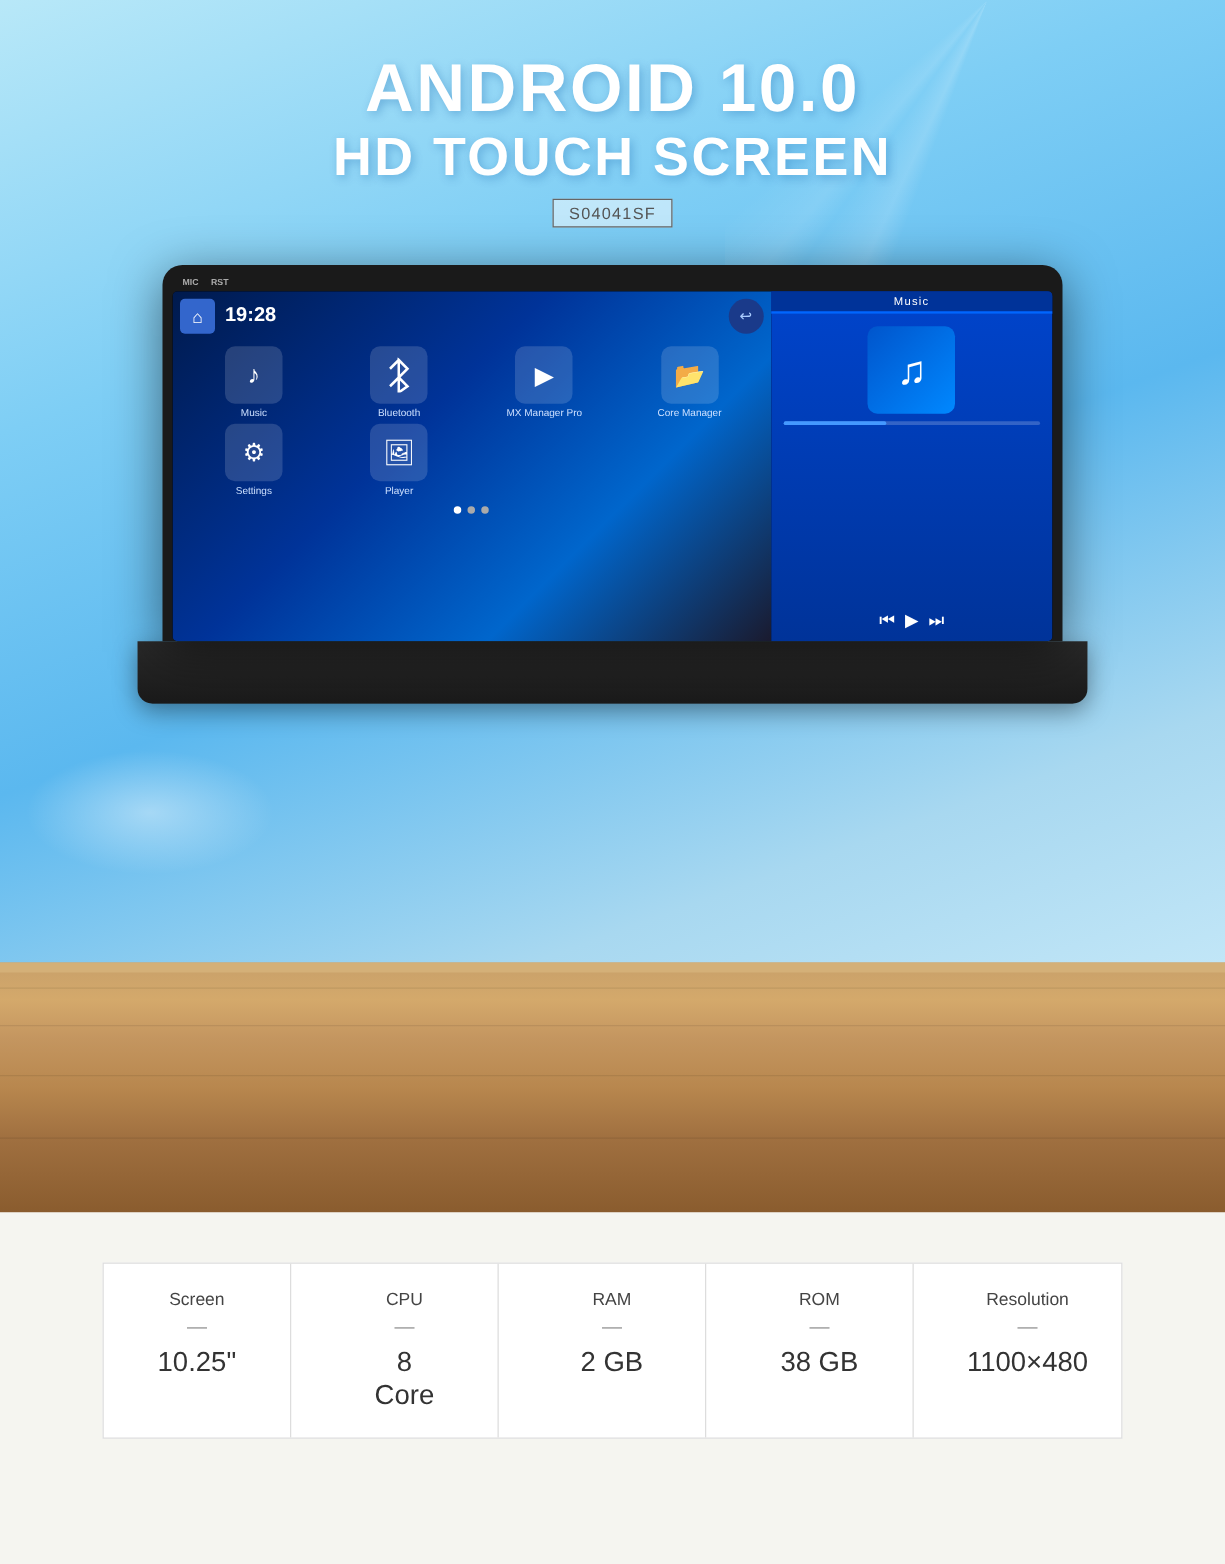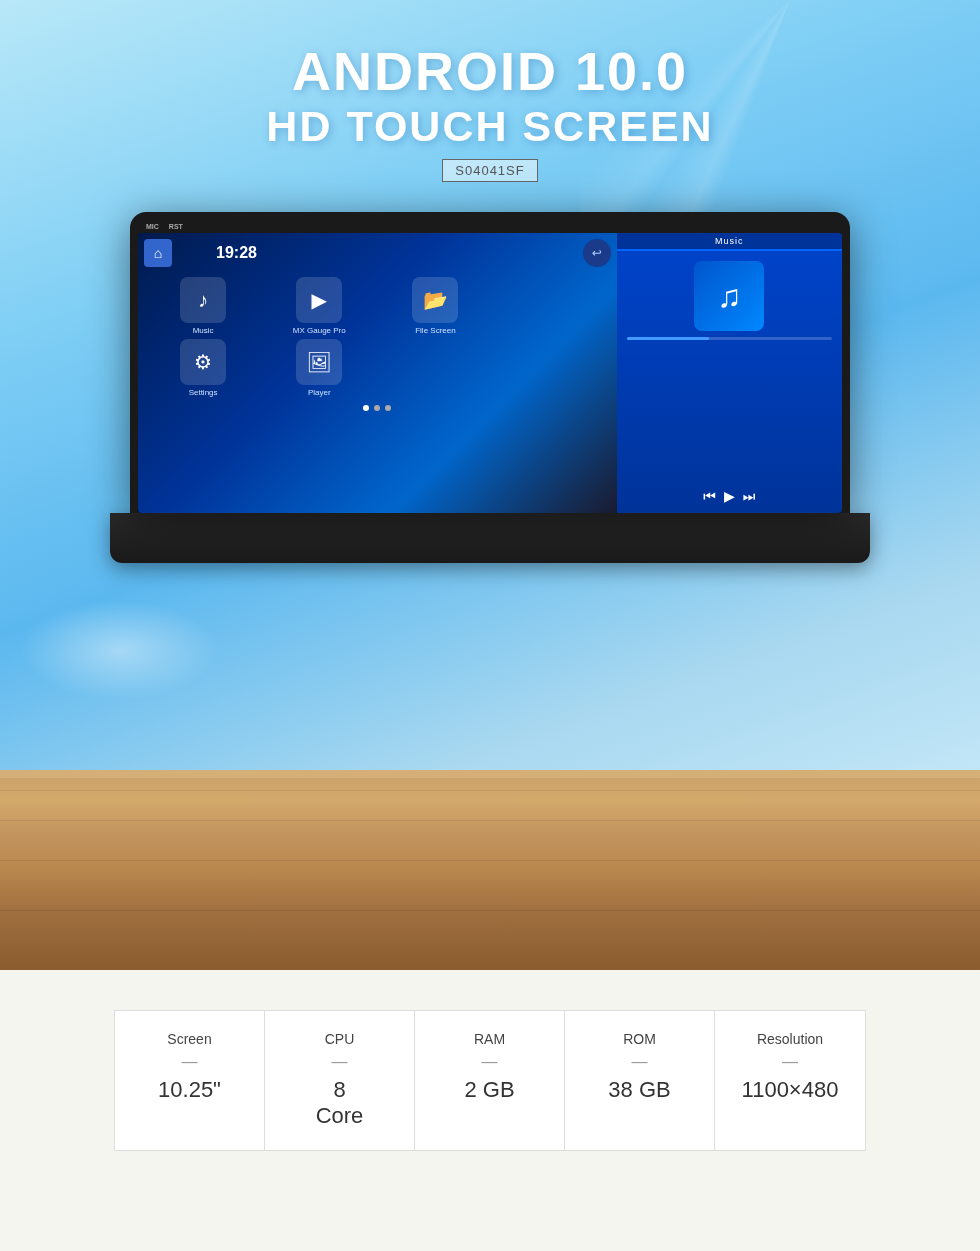--- a/index.html
+++ b/index.html
@@ -117,21 +117,20 @@
       display: flex;
       align-items: center;
       justify-content: center;
       color: white;
       font-size: 14px;
     }
     .time-display {
       font-size: 16px;
       color: #fff;
       font-weight: bold;
-      margin-left: 36px;
     }
     .back-btn {
       margin-left: auto;
       width: 28px;
       height: 28px;
       background: #1a3a8a;
       border-radius: 50%;
       display: flex;
       align-items: center;
       justify-content: center;
@@ -290,21 +289,21 @@
       position: relative;
       display: flex;
       flex-direction: column;
       align-items: center;
       padding-top: 40px;
     }
 
     
     .specs-grid {
       display: flex;
-      gap: 0;
+      gap: 16px;
       border: 1px solid #ddd;
       background: #fff;
     }
 
     .spec-item {
       width: 150px;
       padding: 20px 15px;
       text-align: center;
       border-right: 1px solid #ddd;
       display: flex;
@@ -389,26 +388,34 @@
             <span class="time-display">19:28</span>
             <div class="back-btn">↩</div>
           </div>
 
           <div class="app-grid">
             <div class="app-item">
               <div class="app-icon">♪</div>
               <span class="app-label">Music</span>
             </div>
             <div class="app-item">
+              <div class="app-icon">
+                <svg width="22" height="28" viewBox="0 0 22 28" fill="none">
+                  <path d="M11 2 L18 9 L11 16 L11 2Z M11 16 L18 23 L11 28 L11 16Z M11 2 L4 9 M11 16 L4 23" stroke="white" stroke-width="2" fill="none"></path>
+                </svg>
+              </div>
+              <span class="app-label">Bluetooth</span>
+            </div>
+            <div class="app-item">
               <div class="app-icon">▶</div>
-              <span class="app-label">MX Gauge Pro</span>
+              <span class="app-label">MX Manager Pro</span>
             </div>
             <div class="app-item">
               <div class="app-icon">📂</div>
-              <span class="app-label">File Screen</span>
+              <span class="app-label">Core Manager</span>
             </div>
           </div>
 
           <div class="app-grid-row2">
             <div class="app-item">
               <div class="app-icon">⚙</div>
               <span class="app-label">Settings</span>
             </div>
             <div class="app-item">
               <div class="app-icon">🖼</div>

